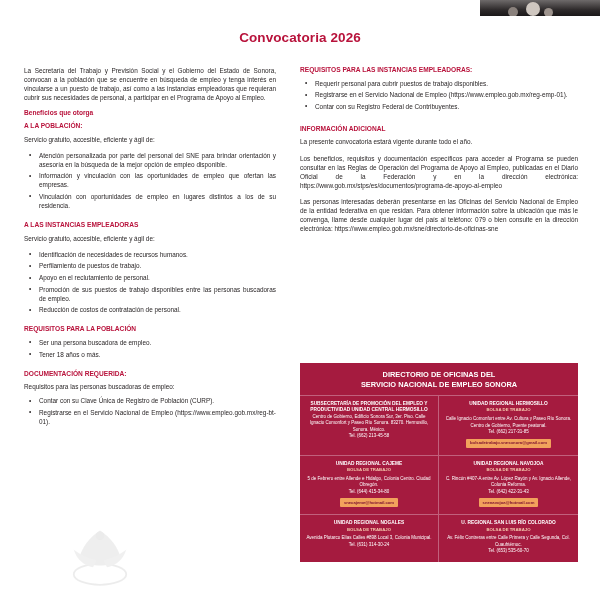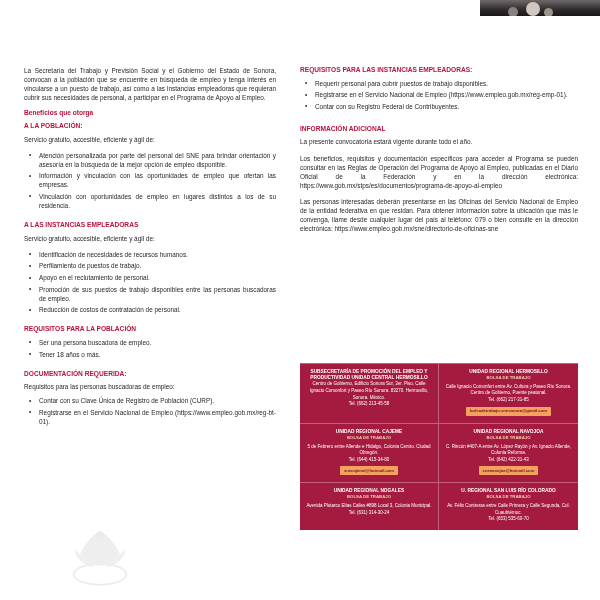--- a/index.html
+++ b/index.html
@@ -177,20 +177,21 @@
 <body>
 
 <div class="page">
 
   <div class="top-photo">
     <div class="blob b1"></div>
     <div class="blob b2"></div>
     <div class="blob b3"></div>
   </div>
 
+  <div class="title">Convocatoria 2026</div>
 
   <div class="col col-left">
     <p class="tx">La Secretaría del Trabajo y Previsión Social y el Gobierno del Estado de Sonora, convocan a la población que se encuentre en búsqueda de empleo y tenga interés en vincularse a un puesto de trabajo, así como a las instancias empleadoras que requieran cubrir sus necesidades de personal, a participar en el Programa de Apoyo al Empleo.</p>
 
     <h3 class="hd">Beneficios que otorga</h3>
     <h3 class="hd">A LA POBLACIÓN:</h3>
     <p class="tx">Servicio gratuito, accesible, eficiente y ágil de:</p>
     <ul class="bl">
       <li>Atención personalizada por parte del personal del SNE para brindar orientación y asesoría en la búsqueda de la mejor opción de empleo disponible.</li>
       <li>Información y vinculación con las oportunidades de empleo que ofertan las empresas.</li>
@@ -233,20 +234,24 @@
     </ul>
 
     <div class="sp6"></div>
     <h3 class="hd">INFORMACIÓN ADICIONAL</h3>
     <p class="tx">La presente convocatoria estará vigente durante todo el año.</p>
     <p class="tx">Los beneficios, requisitos y documentación específicos para acceder al Programa se pueden consultar en las Reglas de Operación del Programa de Apoyo al Empleo, publicadas en el Diario Oficial de la Federación y en la dirección electrónica: https://www.gob.mx/stps/es/documentos/programa-de-apoyo-al-empleo</p>
     <p class="tx">Las personas interesadas deberán presentarse en las Oficinas del Servicio Nacional de Empleo de la entidad federativa en que residan. Para obtener información sobre la ubicación que más le convenga, llame desde cualquier lugar del país al teléfono: 079 o bien consulte en la dirección electrónica: https://www.empleo.gob.mx/sne/directorio-de-oficinas-sne</p>
   </div>
 
   <div class="directory">
+    <div class="dir-head">
+      <span>DIRECTORIO DE OFICINAS DEL</span><br>
+      <span>SERVICIO NACIONAL DE EMPLEO SONORA</span>
+    </div>
     <div class="dir-grid">
 
       <div class="dir-cell">
         <span class="dir-name">SUBSECRETARÍA DE PROMOCIÓN DEL EMPLEO Y PRODUCTIVIDAD UNIDAD CENTRAL HERMOSILLO</span>
 
         <span class="dir-addr">Centro de Gobierno, Edificio Sonora Sur, 3er. Piso. Calle Ignacio Comonfort y Paseo Río Sonora. 83270. Hermosillo, Sonora. México.</span>
         <span class="dir-addr">Tel. (662) 213-45-58</span>
       </div>
 
       <div class="dir-cell">

